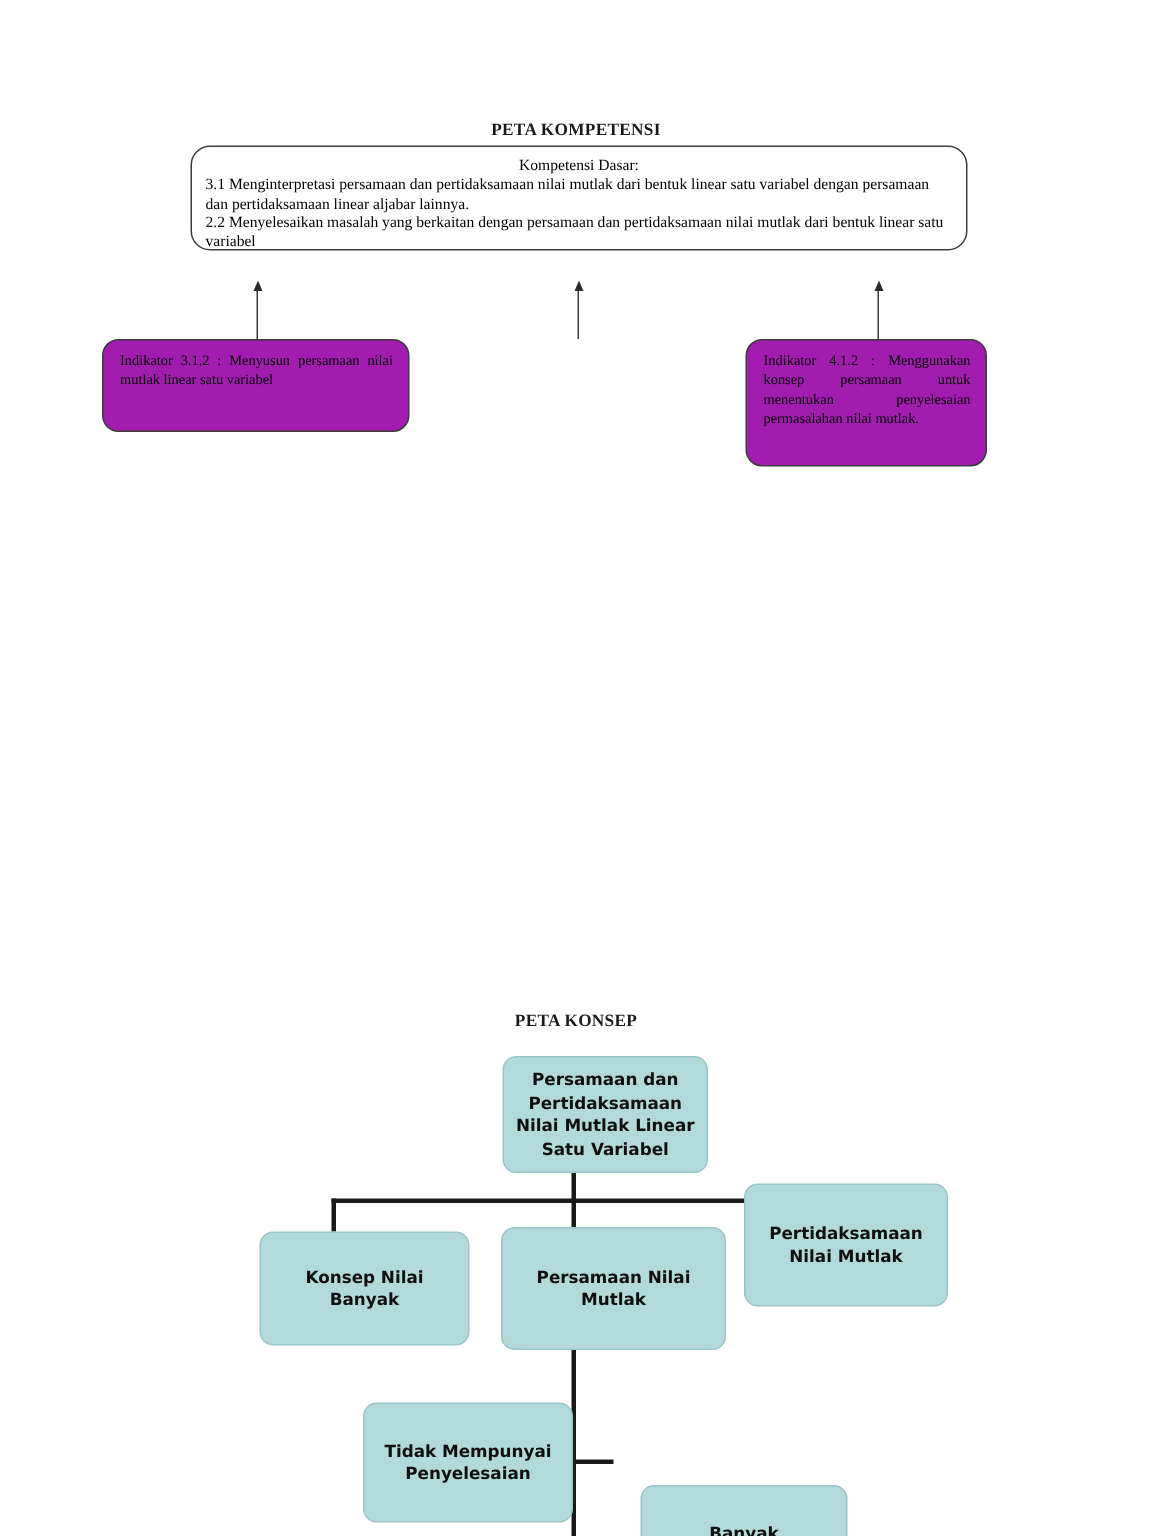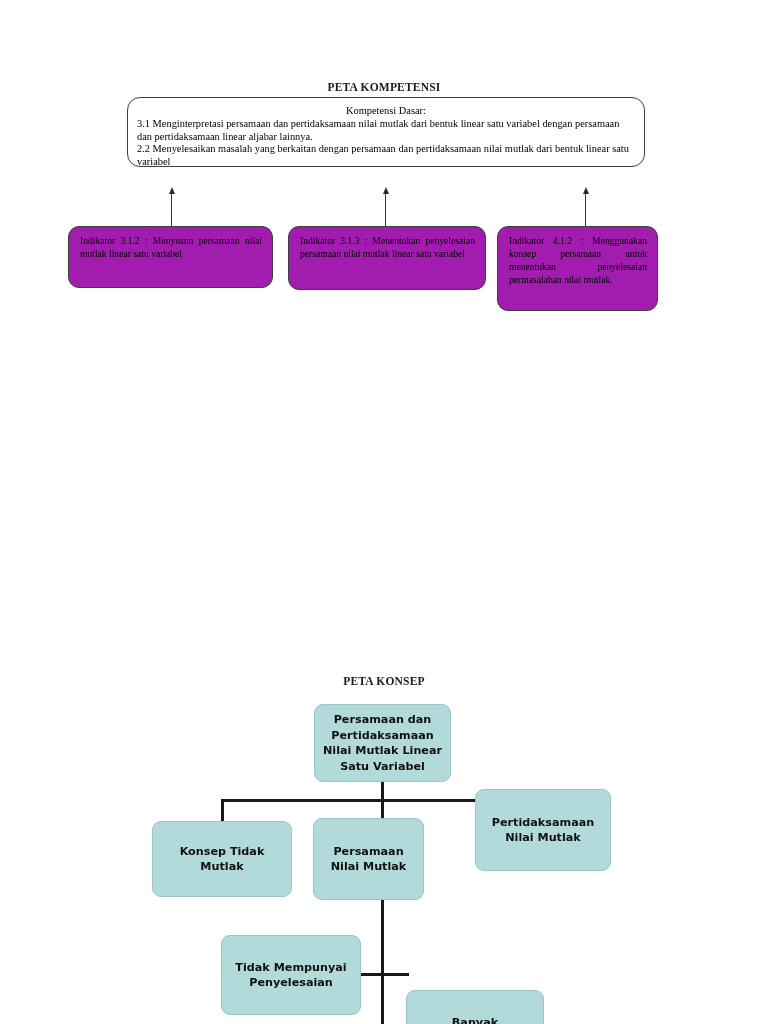--- a/index.html
+++ b/index.html
@@ -120,24 +120,25 @@
     align-items: center;
     justify-content: center;
     text-align: center;
     font-family: "DejaVu Sans", sans-serif;
     font-weight: bold;
     font-size: 11.2px;
     line-height: 15.5px;
     color: #101010;
     padding: 2px 6px;
     z-index: 3;
+    margin-left: 21px;
   }
   #cm-root      { left: 314px; top: 704px; width: 137px; height: 78px; }
   #cm-konsep    { left: 152px; top: 821px; width: 140px; height: 76px; }
-  #cm-persamaan { left: 313px; top: 818px; width: 111px; height: 82px; }
+  #cm-persamaan { left: 313px; top: 818px; width: 150px; height: 82px; }
   #cm-pertidak  { left: 475px; top: 789px; width: 136px; height: 82px; }
   #cm-tidak     { left: 221px; top: 935px; width: 140px; height: 80px; }
   #cm-banyak    { left: 406px; top: 990px; width: 138px; height: 80px; }
 
   .cm-line {
     position: absolute;
     background: #1a1a1a;
     z-index: 1;
   }
   .cm-line.v { width: 2.6px; }
@@ -163,36 +164,35 @@
     <div class="kd-title">Kompetensi Dasar:</div>
     <div class="kd-line">3.1 Menginterpretasi persamaan dan pertidaksamaan nilai mutlak dari bentuk linear satu variabel dengan persamaan dan pertidaksamaan linear aljabar lainnya.</div>
     <div class="kd-line">2.2 Menyelesaikan masalah yang berkaitan dengan persamaan dan pertidaksamaan nilai mutlak dari bentuk linear satu variabel</div>
   </div>
 
   <div class="arrow-up" id="arrow-0"></div>
   <div class="arrow-up" id="arrow-1"></div>
   <div class="arrow-up" id="arrow-2"></div>
 
   <div class="ind-box" id="ind-box-0">Indikator 3.1.2 : Menyusun persamaan nilai mutlak linear satu variabel</div>
-  <div class="ind-box" id="ind-box-1">Indikator 3.1.3 : Menentukan penyelesaian persamaan nilai mutlak linear satu variabel</div>
   <div class="ind-box" id="ind-box-2">Indikator 4.1.2 : Menggunakan konsep persamaan untuk menentukan penyelesaian permasalahan nilai mutlak.</div>
 
   <div class="section-heading" id="heading-konsep">PETA KONSEP</div>
 
   <div class="cm-line v" id="line-root-down"></div>
   <div class="cm-line h" id="line-bus"></div>
   <div class="cm-line v" id="line-bus-left"></div>
   <div class="cm-line v" id="line-bus-mid"></div>
   <div class="cm-line v" id="line-bus-right"></div>
   <div class="cm-line v" id="line-pers-down"></div>
   <div class="cm-line h" id="line-stub-left"></div>
   <div class="cm-line h" id="line-stub-right"></div>
 
   <div class="cm-box" id="cm-root">Persamaan dan Pertidaksamaan Nilai Mutlak Linear Satu Variabel</div>
 
-  <div class="cm-box" id="cm-konsep">Konsep Tidak Mutlak</div>
+  <div class="cm-box" id="cm-konsep">Konsep Nilai Banyak</div>
   <div class="cm-box" id="cm-persamaan">Persamaan Nilai Mutlak</div>
   <div class="cm-box" id="cm-pertidak">Pertidaksamaan Nilai Mutlak</div>
 
   <div class="cm-box" id="cm-tidak">Tidak Mempunyai Penyelesaian</div>
   <div class="cm-box" id="cm-banyak">Banyak Penyelesaian</div>
 
 </div>
 
 </body></html>

